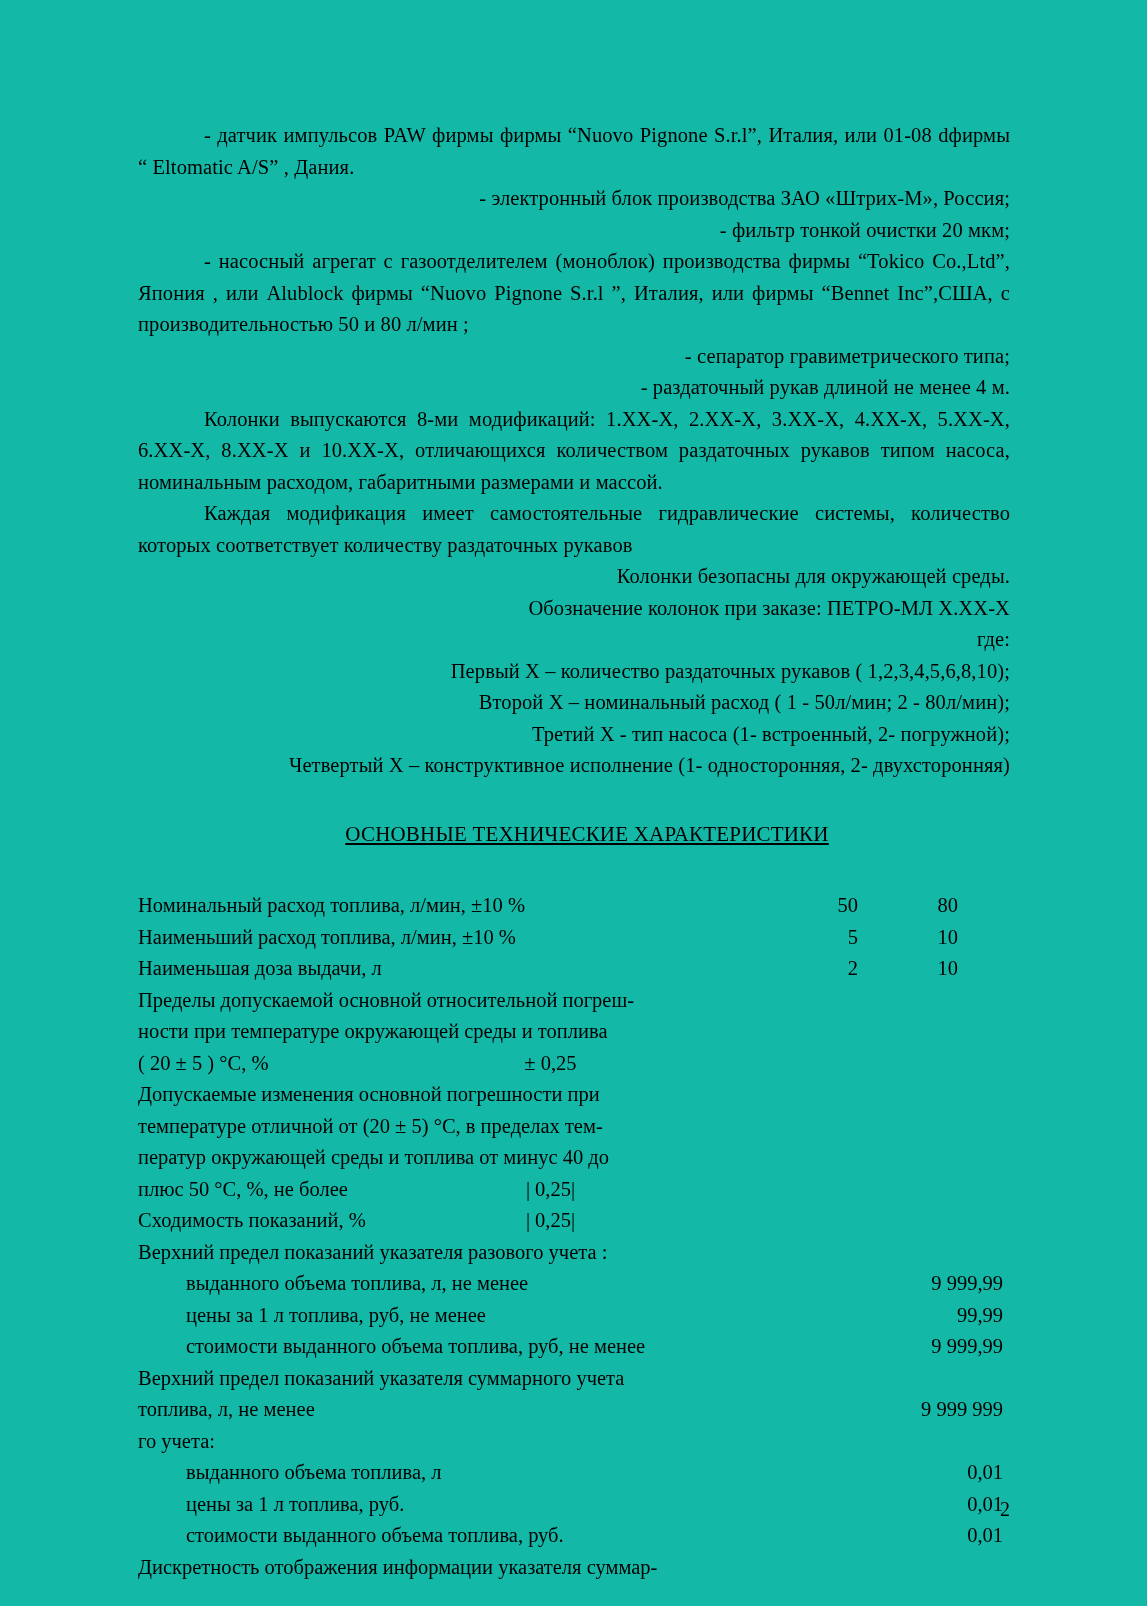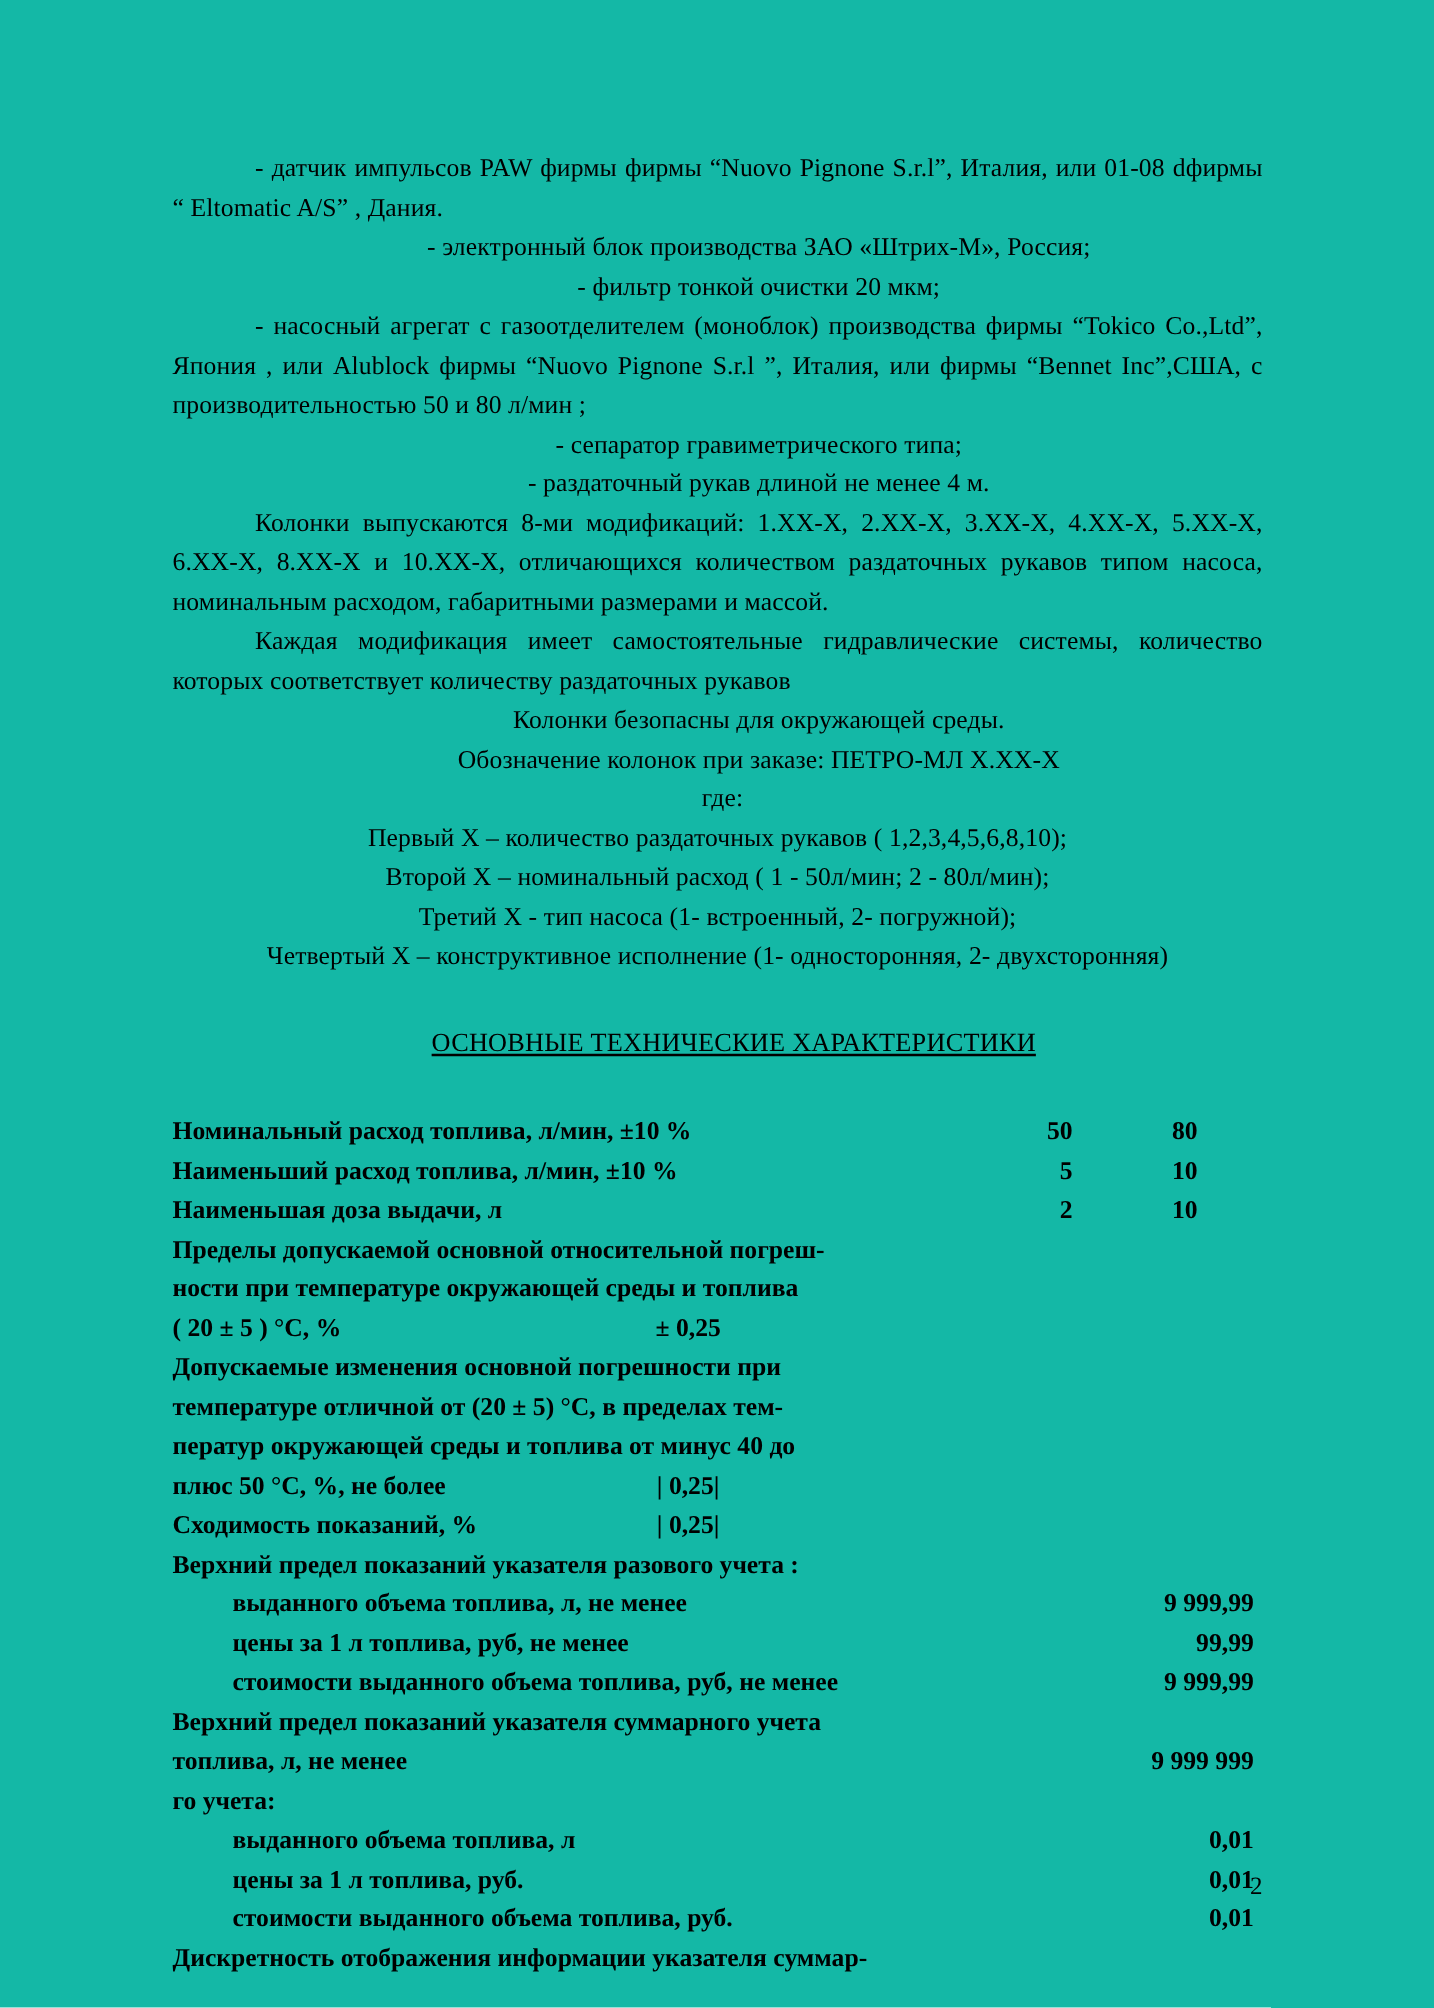--- a/index.html
+++ b/index.html
@@ -37,21 +37,21 @@
     margin: 0;
     letter-spacing: 0.1px;
   }
   .para.indent {
     text-indent: 66px;
   }
   .para.noindent {
     text-indent: 0;
   }
   .para.plain {
-    text-align: center;
+    text-align: right;
   }
   .para.small-indent {
     text-indent: 8px;
     font-family: Liberation Serif, serif;
   }
 
   
   .section-heading {
     font-size: 21px;
     line-height: 31.5px;
@@ -64,21 +64,20 @@
   }
   .heading-gap-top { height: 37px; }
   .heading-gap-bottom { height: 40px; }
 
   
   .spec {
     position: relative;
     font-size: 20.5px;
     line-height: 31.5px;
     min-height: 31.5px;
-    font-weight: bold;
   }
   .spec .label {
     display: block;
     text-align: justify;
     text-justify: inter-word;
     padding-right: 0;
   }
   .spec .label.lvl1 { padding-left: 48px; }
 
   

